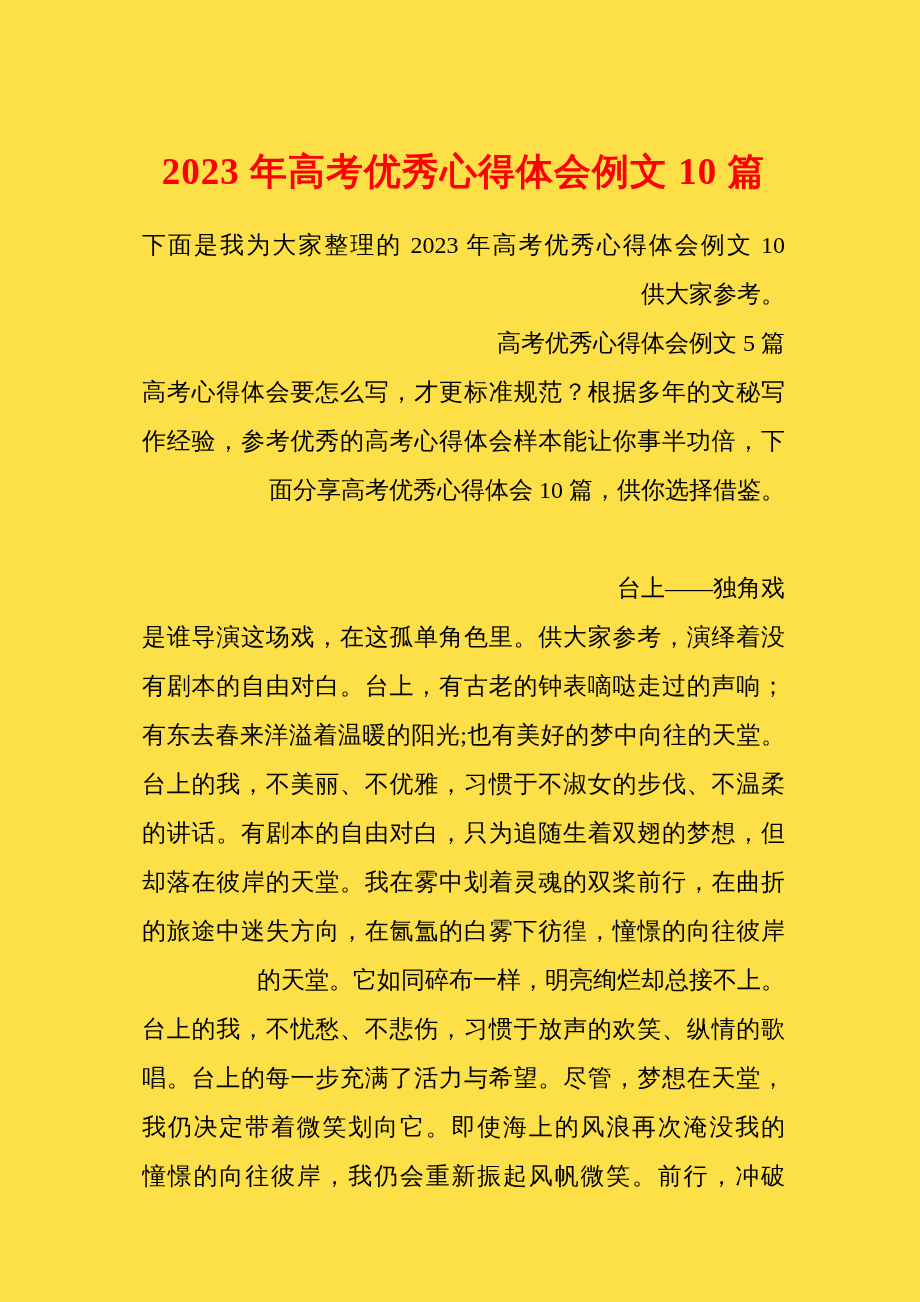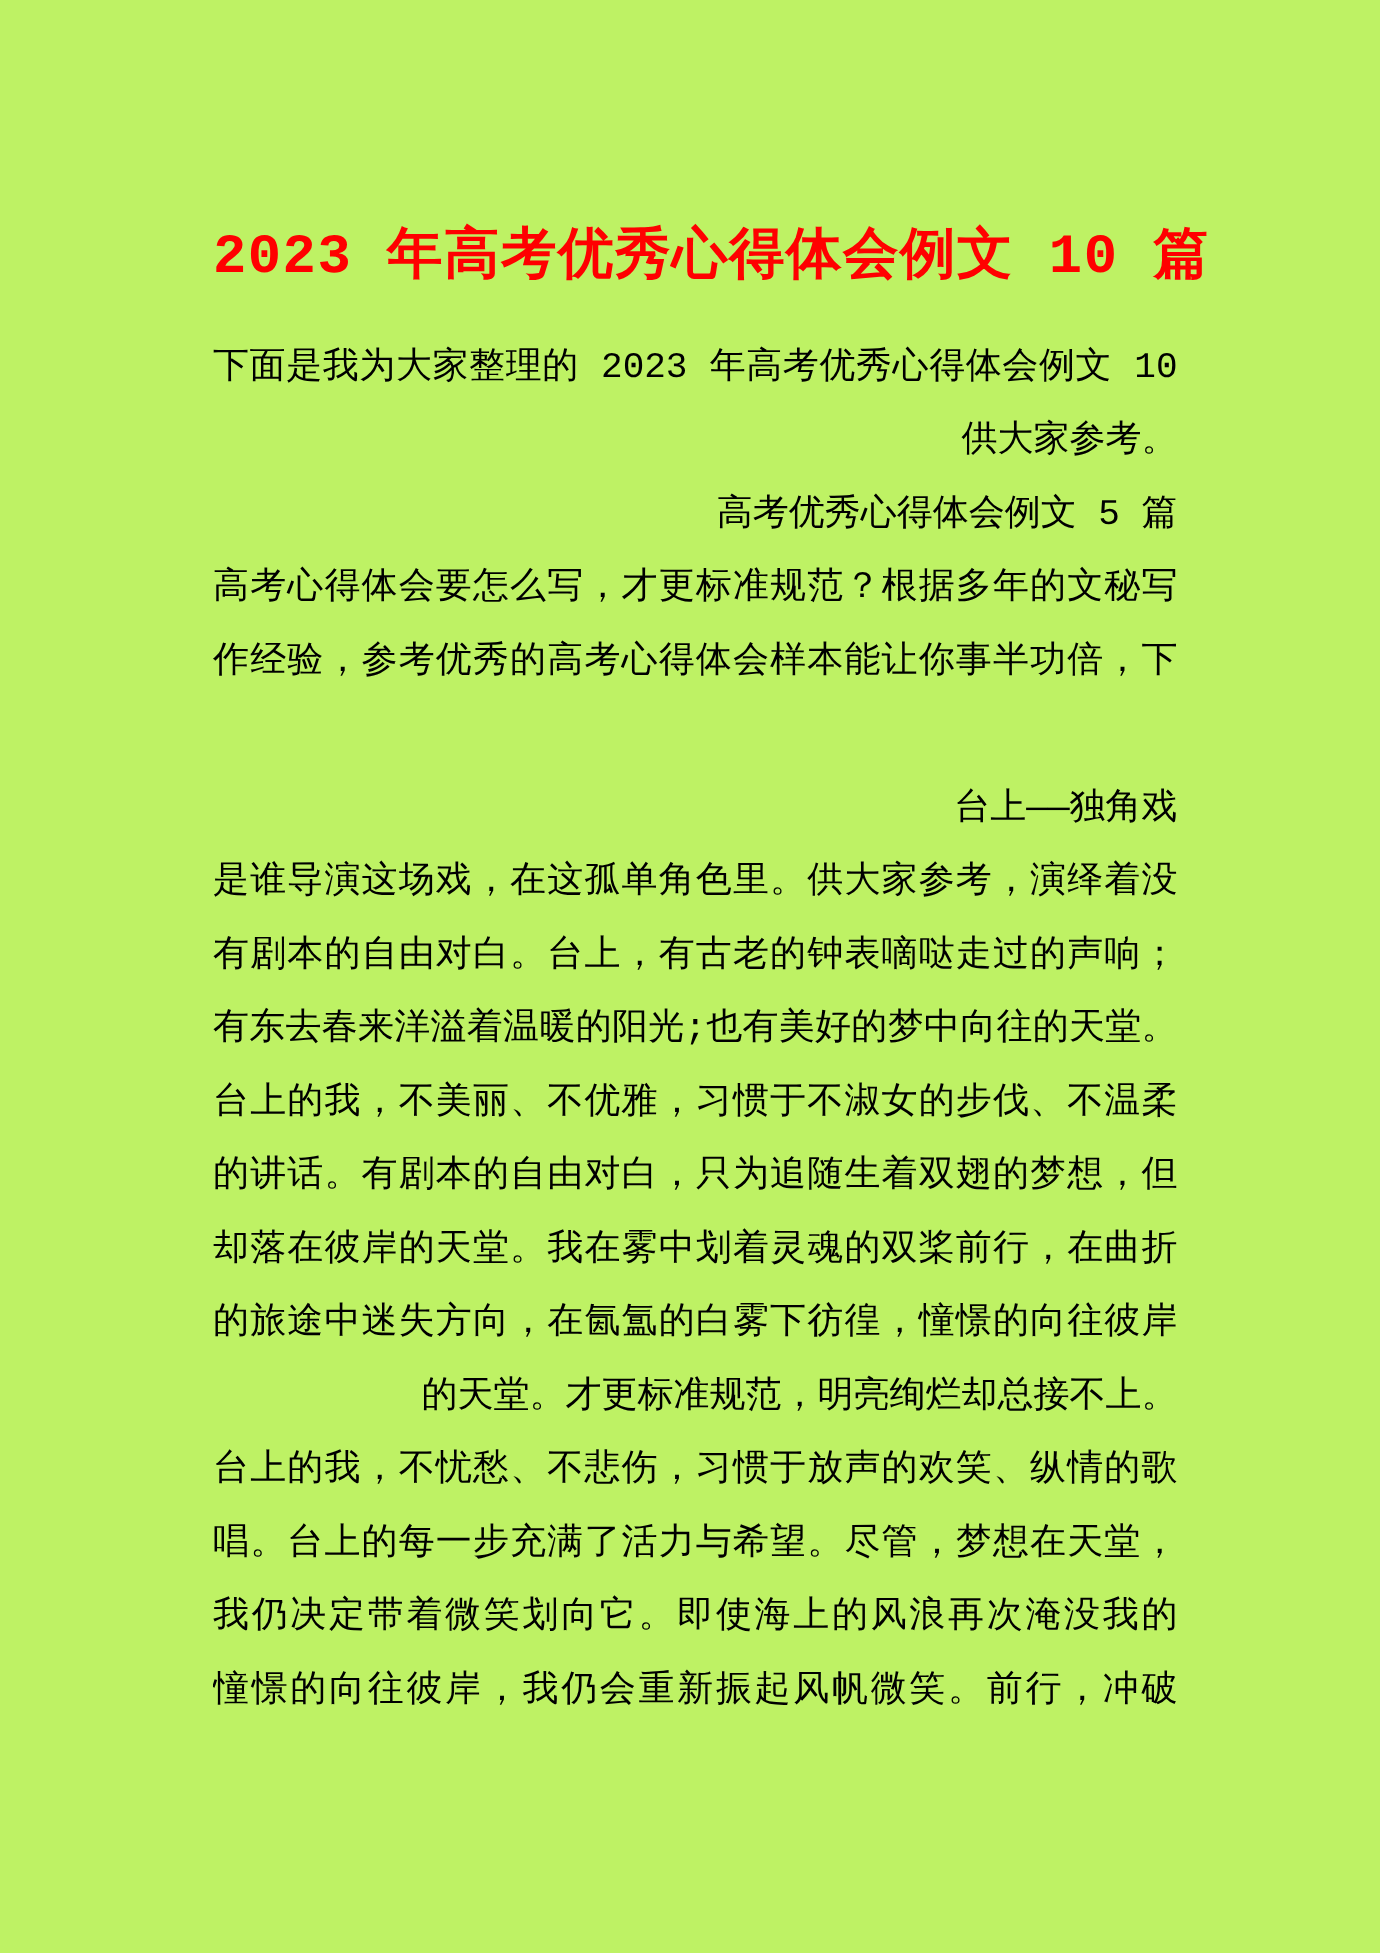--- a/index.html
+++ b/index.html
@@ -48,36 +48,37 @@
     text-align-last: justify;
     text-justify: inter-character;
   }
   .text-line.blank {
     
   }
 </style>
 </head>
 <body>
 
-<div class="page" style="background: #bef264; color: rgb(0, 0, 0); font-family: Liberation Mono, monospace;">
+<div class="page" style="background: #fde047; color: rgb(0, 0, 0);">
   <h1 class="doc-title" style="color: rgb(255, 0, 0);">2023 年高考优秀心得体会例文 10 篇</h1>
   <div class="doc-body">
       <div class="text-line justified">下面是我为大家整理的 2023 年高考优秀心得体会例文 10 篇，</div>
       <div class="text-line">供大家参考。</div>
       <div class="text-line">高考优秀心得体会例文 5 篇</div>
       <div class="text-line justified">高考心得体会要怎么写，才更标准规范？根据多年的文秘写</div>
       <div class="text-line justified">作经验，参考优秀的高考心得体会样本能让你事半功倍，下</div>
+      <div class="text-line">面分享高考优秀心得体会 10 篇，供你选择借鉴。</div>
       <div class="text-line blank"></div>
       <div class="text-line">台上——独角戏</div>
       <div class="text-line justified">是谁导演这场戏，在这孤单角色里。供大家参考，演绎着没</div>
       <div class="text-line justified">有剧本的自由对白。台上，有古老的钟表嘀哒走过的声响；</div>
       <div class="text-line justified">有东去春来洋溢着温暖的阳光;也有美好的梦中向往的天堂。</div>
       <div class="text-line justified">台上的我，不美丽、不优雅，习惯于不淑女的步伐、不温柔</div>
       <div class="text-line justified">的讲话。有剧本的自由对白，只为追随生着双翅的梦想，但它</div>
       <div class="text-line justified">却落在彼岸的天堂。我在雾中划着灵魂的双桨前行，在曲折</div>
       <div class="text-line justified">的旅途中迷失方向，在氤氲的白雾下彷徨，憧憬的向往彼岸</div>
-      <div class="text-line">的天堂。才更标准规范，明亮绚烂却总接不上。</div>
+      <div class="text-line">的天堂。它如同碎布一样，明亮绚烂却总接不上。</div>
       <div class="text-line justified">台上的我，不忧愁、不悲伤，习惯于放声的欢笑、纵情的歌</div>
       <div class="text-line justified">唱。台上的每一步充满了活力与希望。尽管，梦想在天堂，</div>
       <div class="text-line justified">我仍决定带着微笑划向它。即使海上的风浪再次淹没我的船，</div>
       <div class="text-line justified">憧憬的向往彼岸，我仍会重新振起风帆微笑。前行，冲破</div>
     </div>
 </div>
 
 </body></html>

